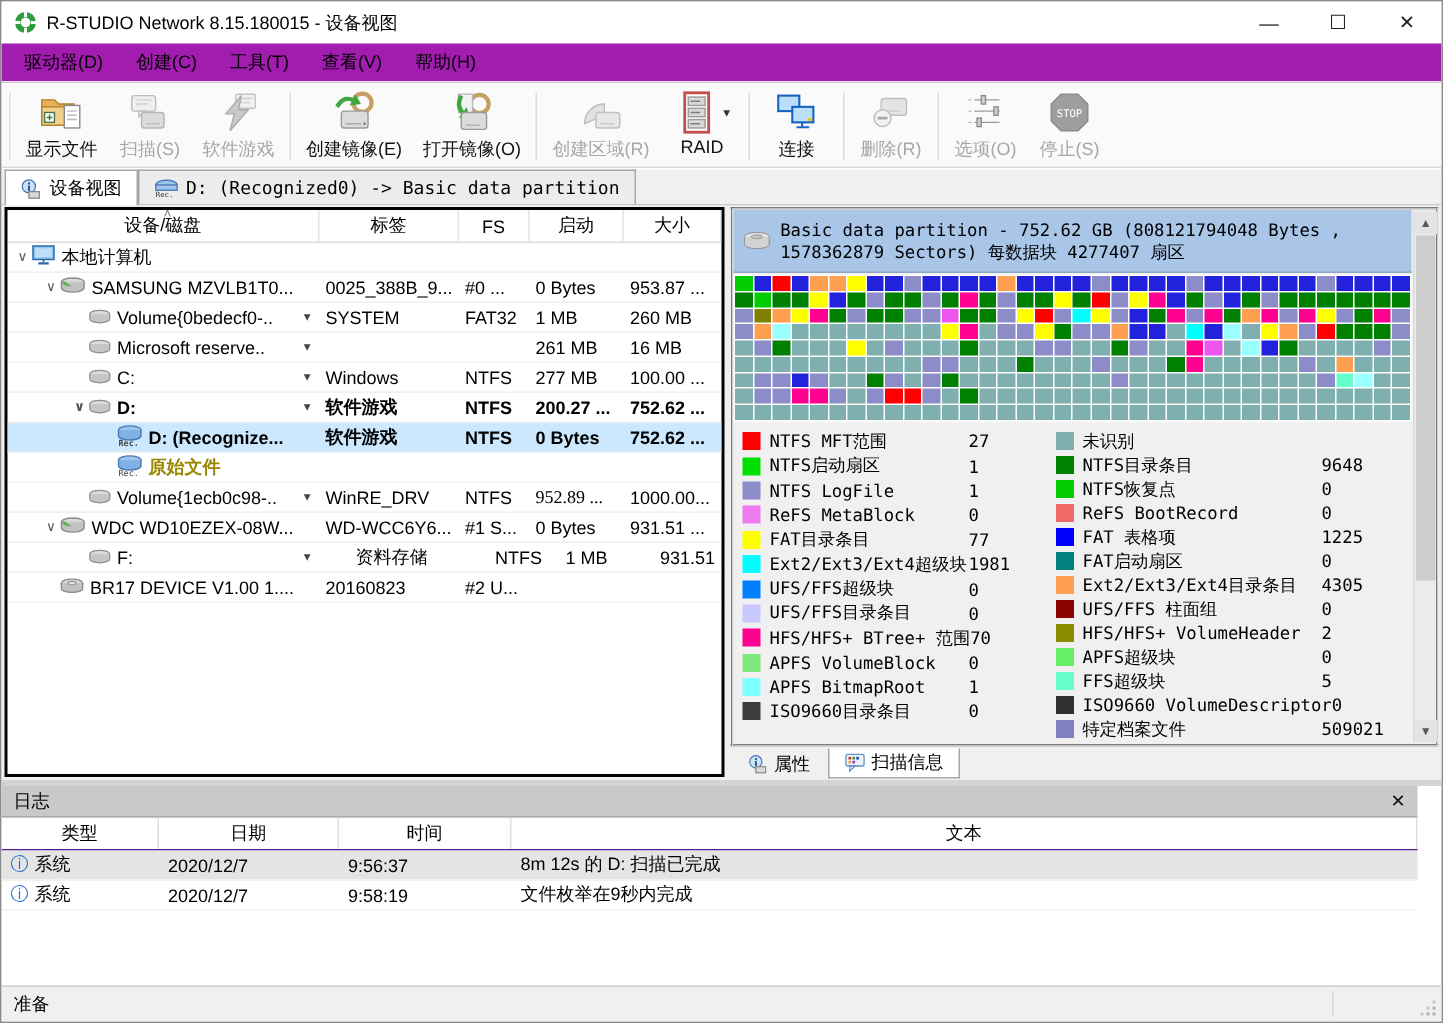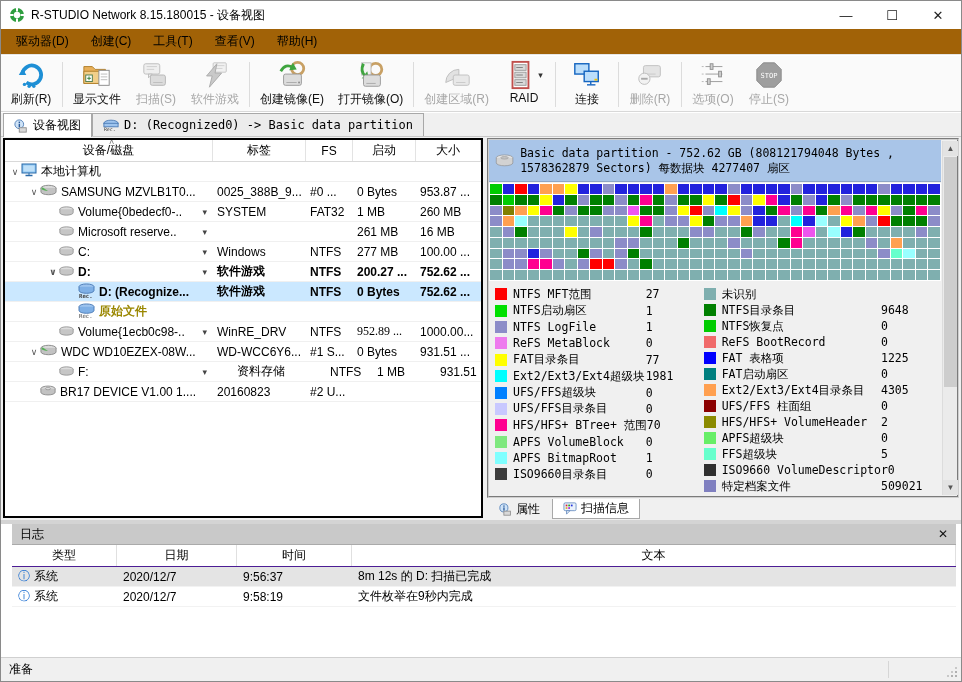--- a/index.html
+++ b/index.html
@@ -12,21 +12,21 @@
   .mono { font-family:"DejaVu Sans Mono",monospace; }
 
   
   #titlebar { position:absolute; left:0; top:0; width:960px; height:28px; background:#fff; display:flex; align-items:center; }
   #app-icon { width:16px; height:16px; margin:0 6px 0 8px; flex:0 0 auto; }
   #title-text { font-size:12px; }
   #win-controls { margin-left:auto; display:flex; height:100%; }
   .win-btn { width:46px; height:28px; display:flex; align-items:center; justify-content:center; font-size:13px; color:#222; }
 
   
-  #menubar { position:absolute; left:0; top:28px; width:960px; height:26px; background:#a16207; display:flex; align-items:center; padding-left:4px; border-bottom:1px solid #e6e6e6; }
+  #menubar { position:absolute; left:0; top:28px; width:960px; height:26px; background:#a21caf; display:flex; align-items:center; padding-left:4px; border-bottom:1px solid #e6e6e6; }
   .menu-item { padding:4px 11px; font-size:12px; }
 
   
   #toolbar { position:absolute; left:0; top:55px; width:960px; height:56px; background:#fafafa; border-bottom:1px solid #d8d8d8; display:flex; align-items:stretch; padding:2px 2px 0 2px; }
   .tb-sep { width:1px; background:#dcdcdc; margin:4px 3px; }
   .tbtn { display:flex; flex-direction:column; align-items:center; justify-content:flex-start; padding:2px 7px 1px; min-width:56px; }
   .tbtn svg { width:30px; height:30px; flex:0 0 auto; }
   .tb-label { font-size:12px; margin-top:1px; white-space:nowrap; color:#111; }
   .tbtn.disabled .tb-label { color:#a7a7a7; }
   .tb-raid-wrap { display:flex; align-items:center; }
@@ -77,21 +77,21 @@
   #sb-up { top:0; } #sb-down { bottom:0; }
   #sb-thumb { position:absolute; left:1px; top:16px; width:13px; height:230px; background:#cdcdcd; }
 
   
   #panel-tabs { position:absolute; left:2px; top:361px; height:20px; display:flex; gap:2px; }
   .panel-tab { display:flex; align-items:center; gap:4px; padding:0 10px; font-size:12px; height:20px; }
   .panel-tab.active { background:#fff; border:1px solid #a8a8a8; border-top:none; }
 
   
   #log-splitter { position:absolute; left:0; top:519px; width:960px; height:4px; background:#d4d4d4; }
-  #log-panel { position:absolute; left:0; top:523px; width:944px; height:133px; background:#fff;margin-left:11px; }
+  #log-panel { position:absolute; left:0; top:523px; width:944px; height:133px; background:#fff; }
   #log-titlebar { height:21px; background:#c9c9c9; display:flex; align-items:center; padding:0 8px; border-bottom:1px solid #aaa; }
   #log-close { margin-left:auto; font-size:12px; color:#111; }
   #log-header { display:flex; height:22px; border-bottom:1px solid #4c1d95; }
   .log-hcell { display:flex; align-items:center; justify-content:center; border-right:1px solid #e0e0e0; font-size:12px; }
   .log-row { display:flex; height:20px; align-items:center; border-bottom:1px solid #f2f2f2; }
   .log-row.selected { background:#e4e4e4; }
   .log-cell { padding:0 6px; white-space:nowrap; overflow:hidden; display:flex; align-items:center; gap:4px; }
   .info-glyph { color:#1d6fd1; font-size:12px; }
 
   
@@ -123,30 +123,20 @@
 
   <div id="menubar">
       <span class="menu-item">驱动器(D)</span>
       <span class="menu-item">创建(C)</span>
       <span class="menu-item">工具(T)</span>
       <span class="menu-item">查看(V)</span>
       <span class="menu-item">帮助(H)</span>
     </div>
 
   <div id="toolbar">
-    <div class="tbtn">
-      <svg viewBox="0 0 32 32">
-        <path d="M7 14 A10 10 0 1 1 11 24" fill="none" stroke="#1e8fd5" stroke-width="4"></path>
-        <polygon points="3,16 11,16 7,9" fill="#1e8fd5"></polygon>
-        <circle cx="9" cy="26" r="1.8" fill="#1e8fd5"></circle>
-          <circle cx="14" cy="28" r="1.8" fill="#1e8fd5"></circle>
-          <circle cx="19" cy="28" r="1.8" fill="#1e8fd5"></circle>
-      </svg>
-      <span class="tb-label">刷新(R)</span>
-    </div>
     <div class="tb-sep"></div>
     <div class="tbtn">
       <svg viewBox="0 0 32 32">
         <path d="M2 7 h9 l3 3 h11 v15 H2 z" fill="#e8b05a" stroke="#b07f2a"></path>
         <path d="M2 12 h23 l-2 13 H2 z" fill="#f2cf8a" stroke="#b07f2a"></path>
         <rect x="18" y="11" width="11" height="16" fill="#fff" stroke="#8a8a8a"></rect>
         <line x1="20" y1="15" x2="27" y2="15" stroke="#bbb"></line>
           <line x1="20" y1="18" x2="27" y2="18" stroke="#bbb"></line>
           <line x1="20" y1="21" x2="27" y2="21" stroke="#bbb"></line>
         <rect x="4" y="16" width="7" height="7" fill="#fff" stroke="#4a7a4a"></rect>

